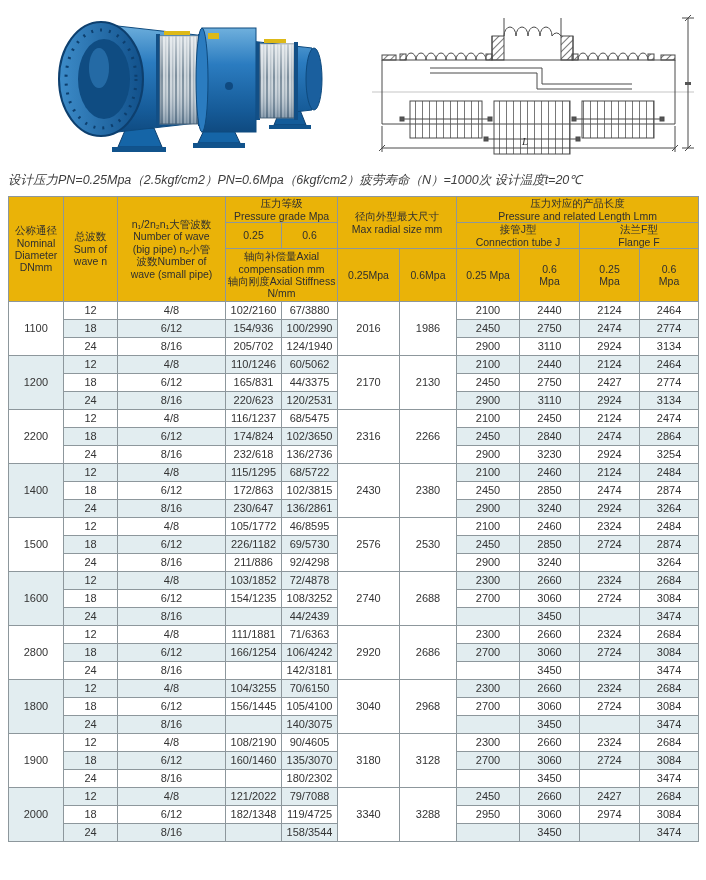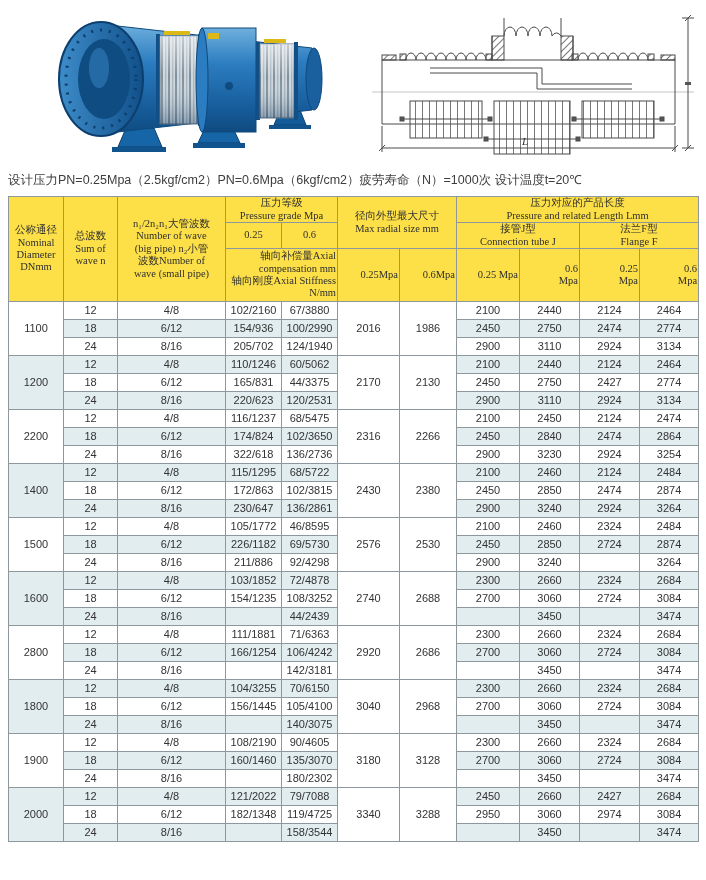--- a/index.html
+++ b/index.html
@@ -7,32 +7,32 @@
   .page{width:706px;height:880px;position:relative;}
 
   
   .figures{display:flex;align-items:flex-start;padding-top:6px;height:156px;}
   .fig-photo{margin-left:56px;width:274px;}
   .fig-draw{margin-left:40px;width:330px;}
   figure{margin:0;padding:0;}
 
   
   .intro{padding:8px 8px 0 8px;font-size:12.5px;line-height:1.45;color:#3d3d3d;}
-  .intro p{margin:1px 0;}
+  .intro p{margin:1px 0;font-style:italic;}
 
   
   .tbl-wrap{padding:6px 8px 0 8px;}
   table{border-collapse:collapse;table-layout:fixed;width:690px;font-size:11px;color:#333;}
   th,td{border:1px solid #8d979c;text-align:center;vertical-align:middle;padding:0 1px;
         white-space:pre-line;line-height:1.18;overflow:hidden;}
   td{height:17px;}
-  thead th{background:#fde047;font-weight:normal;font-size:10.5px;color:#2f2f2f;font-family:Liberation Serif, serif;}
+  thead th{background:#eab308;font-weight:normal;font-size:10.5px;color:#2f2f2f;}
   tr.hr1 th{height:25px;}
   tr.hr2 th{height:15px;}
-  tr.hr3 th{height:52px;text-align:right;}
+  tr.hr3 th{height:52px;}
   .stripe{background:#e2edf0;}
 </style>
 </head>
 <body>
 
 <div class="page">
 
   <div class="figures">
 
     <figure class="fig-photo">
@@ -346,21 +346,21 @@
             <td class="stripe">174/824</td>
             <td class="stripe">102/3650</td>
             <td class="stripe">2450</td>
             <td class="stripe">2840</td>
             <td class="stripe">2474</td>
             <td class="stripe">2864</td>
           </tr>
           <tr>
             <td>24</td>
             <td>8/16</td>
-            <td>322/618</td>
+            <td>232/618</td>
             <td>136/2736</td>
             <td>2900</td>
             <td>3230</td>
             <td>2924</td>
             <td>3254</td>
           </tr>
           <tr>
             <td class="stripe" rowspan="3">1400</td>
             <td class="stripe">12</td>
             <td class="stripe">4/8</td>

